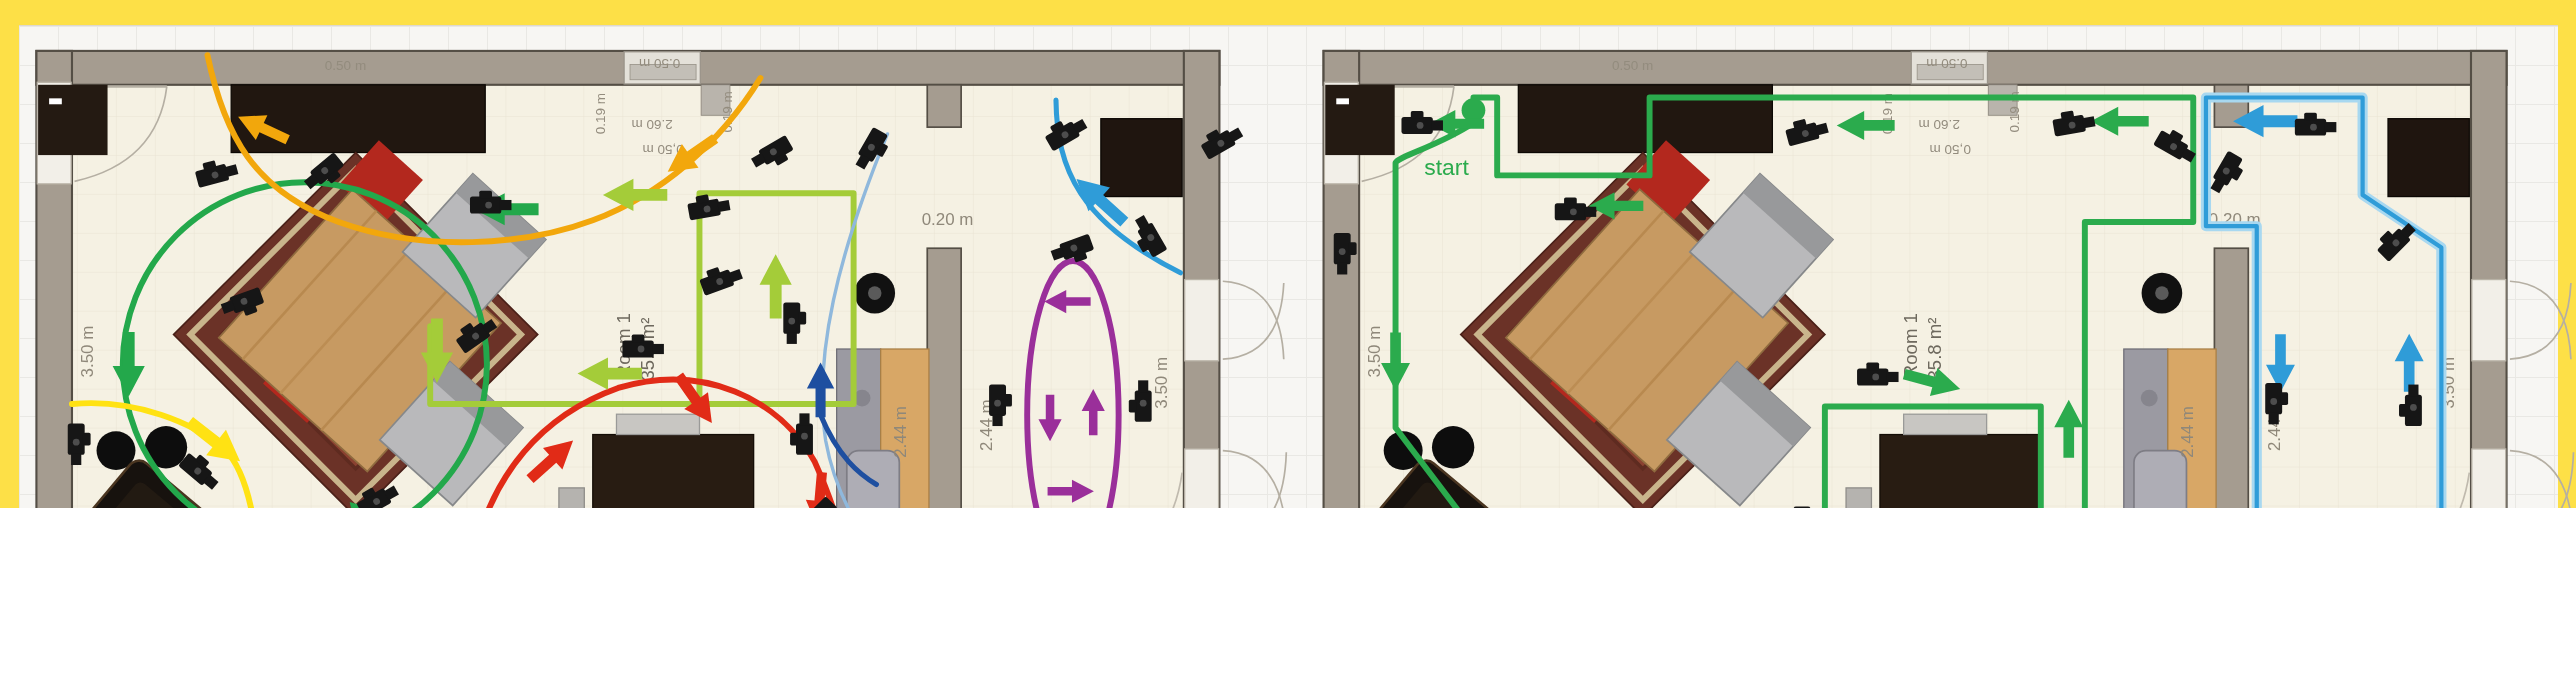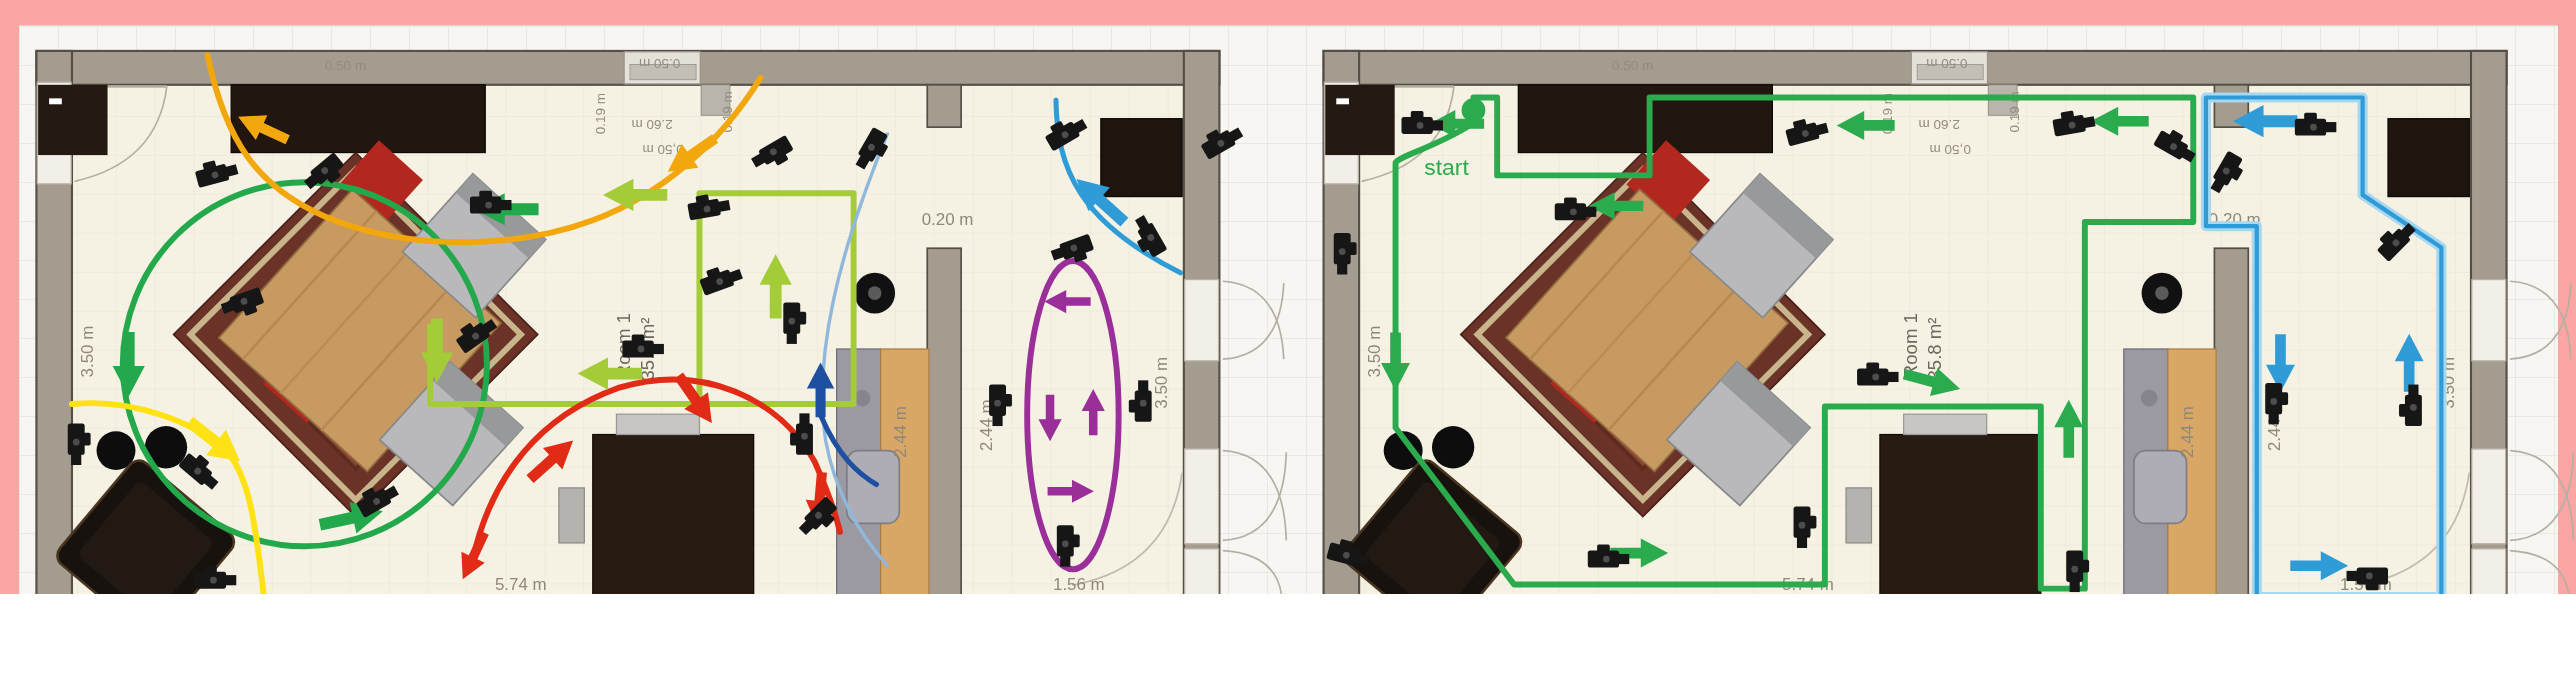--- a/index.html
+++ b/index.html
@@ -1,16 +1,16 @@
 <!DOCTYPE html>
 <html style="font-size:13.5px"><head>
 <meta charset="utf-8">
 <style>
   html,body{margin:0;padding:0;background:#ffffff;font-family:"Liberation Sans",sans-serif;}
-  #canvas{position:relative;width:2576px;height:594px;background:#fca5a5;overflow:hidden;}
+  #canvas{position:relative;width:2576px;height:508px;background:#fde047;overflow:hidden;}
   #gridarea{position:absolute;left:18.6px;top:25.4px;width:2539px;height:645px;
     background-color:#F7F6F3;
     background-image:linear-gradient(#E9E8E4 0.8px,transparent 0.8px),linear-gradient(90deg,#E9E8E4 0.8px,transparent 0.8px);
     background-size:39px 39px;border-top:0.8px solid #DED8CE;}
   svg{position:absolute;left:0;top:0;}
   text{font-family:"Liberation Sans",sans-serif;}
   .dim{fill:#8F887A;font-size:20px;}
   .dimsm{fill:#938C7E;font-size:16px;}
   .roomlbl{fill:#6E695E;font-size:22px;}
   .startlbl{fill:#2BAB4D;font-size:27px;}

